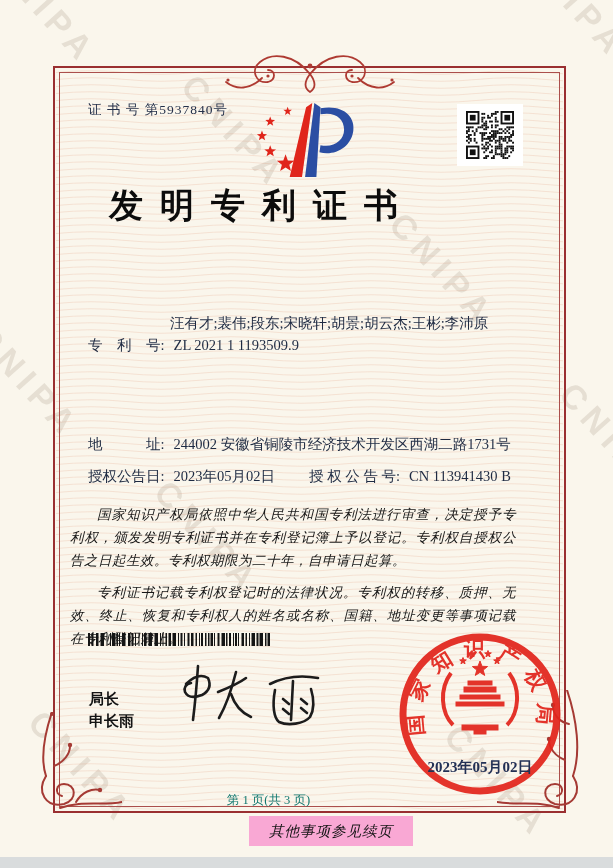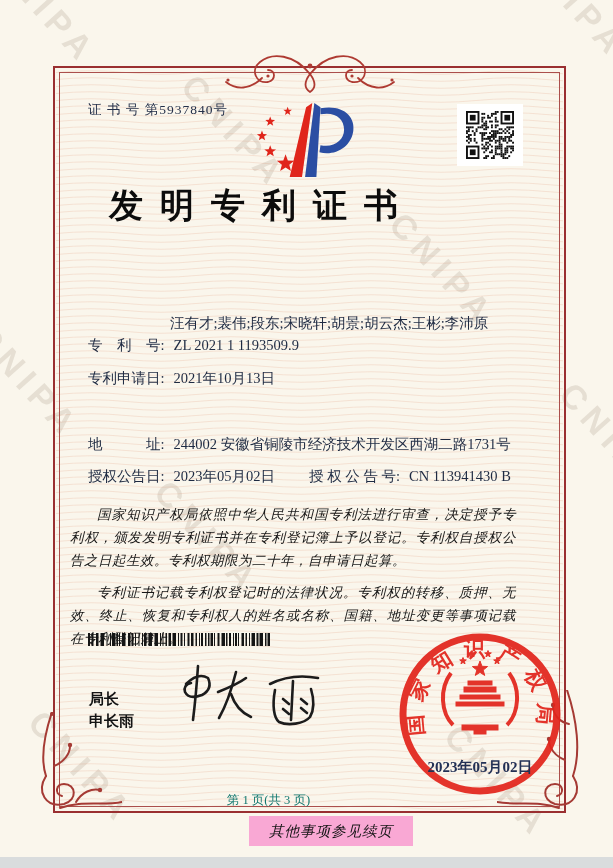--- a/index.html
+++ b/index.html
@@ -360,23 +360,20 @@
           <rect x="2" y="20" width="3" height="3" fill="#111"></rect>
         </svg>
     </div>
 
     <div class="title">发明专利证书</div>
 
     <div class="inv-line2" style="top:314px;">汪有才;裴伟;段东;宋晓轩;胡景;胡云杰;王彬;李沛原</div>
     <div class="row" style="top:336px;">
       <span class="lab">专　利　号:</span><span class="val">ZL 2021 1 1193509.9</span>
     </div>
-    <div class="row" style="top:369px;">
-      <span class="lab">专利申请日:</span><span class="val">2021年10月13日</span>
-    </div>
     <div class="row" style="top:435px;">
       <span class="lab">地　　　址:</span><span class="val">244002 安徽省铜陵市经济技术开发区西湖二路1731号</span>
     </div>
     <div class="row" style="top:467px;">
       <span class="lab">授权公告日:</span><span class="val">2023年05月02日</span><span class="lab" style="margin-left:34px;">授 权 公 告 号:</span><span class="val">CN 113941430 B</span>
     </div>
 
     <div class="paras">
       <p>国家知识产权局依照中华人民共和国专利法进行审查，决定授予专利权，颁发发明专利证书并在专利登记簿上予以登记。专利权自授权公告之日起生效。专利权期限为二十年，自申请日起算。</p>
       <p>专利证书记载专利权登记时的法律状况。专利权的转移、质押、无效、终止、恢复和专利权人的姓名或名称、国籍、地址变更等事项记载在专利登记簿上。</p>

